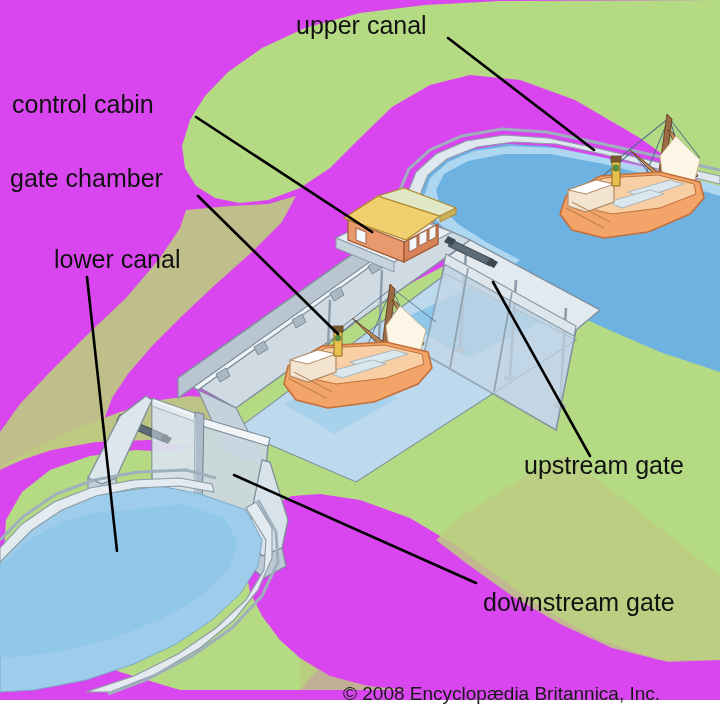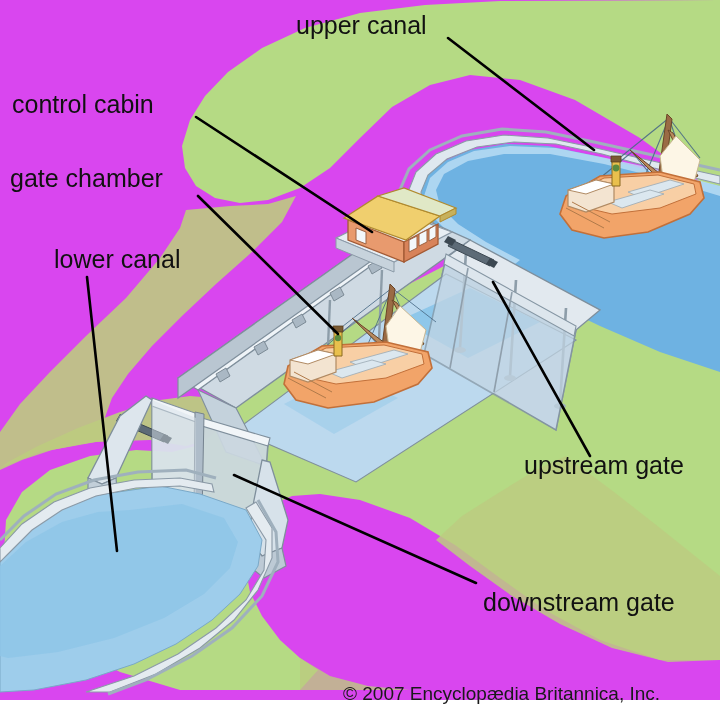--- a/index.html
+++ b/index.html
@@ -301,15 +301,15 @@
     </g>
   </svg>
 
   <div class="lbl" id="l-upper">upper canal</div>
   <div class="lbl" id="l-control">control cabin</div>
   <div class="lbl" id="l-lock">gate chamber</div>
   <div class="lbl" id="l-lower">lower canal</div>
   <div class="lbl" id="l-up-gate">upstream gate</div>
   <div class="lbl" id="l-down-gate">downstream gate</div>
 
-  <div class="credit" id="credit">© 2007 Encyclopædia Britannica, Inc.</div>
+  <div class="credit" id="credit">© 2008 Encyclopædia Britannica, Inc.</div>
 
 </div>
 
 </body></html>

